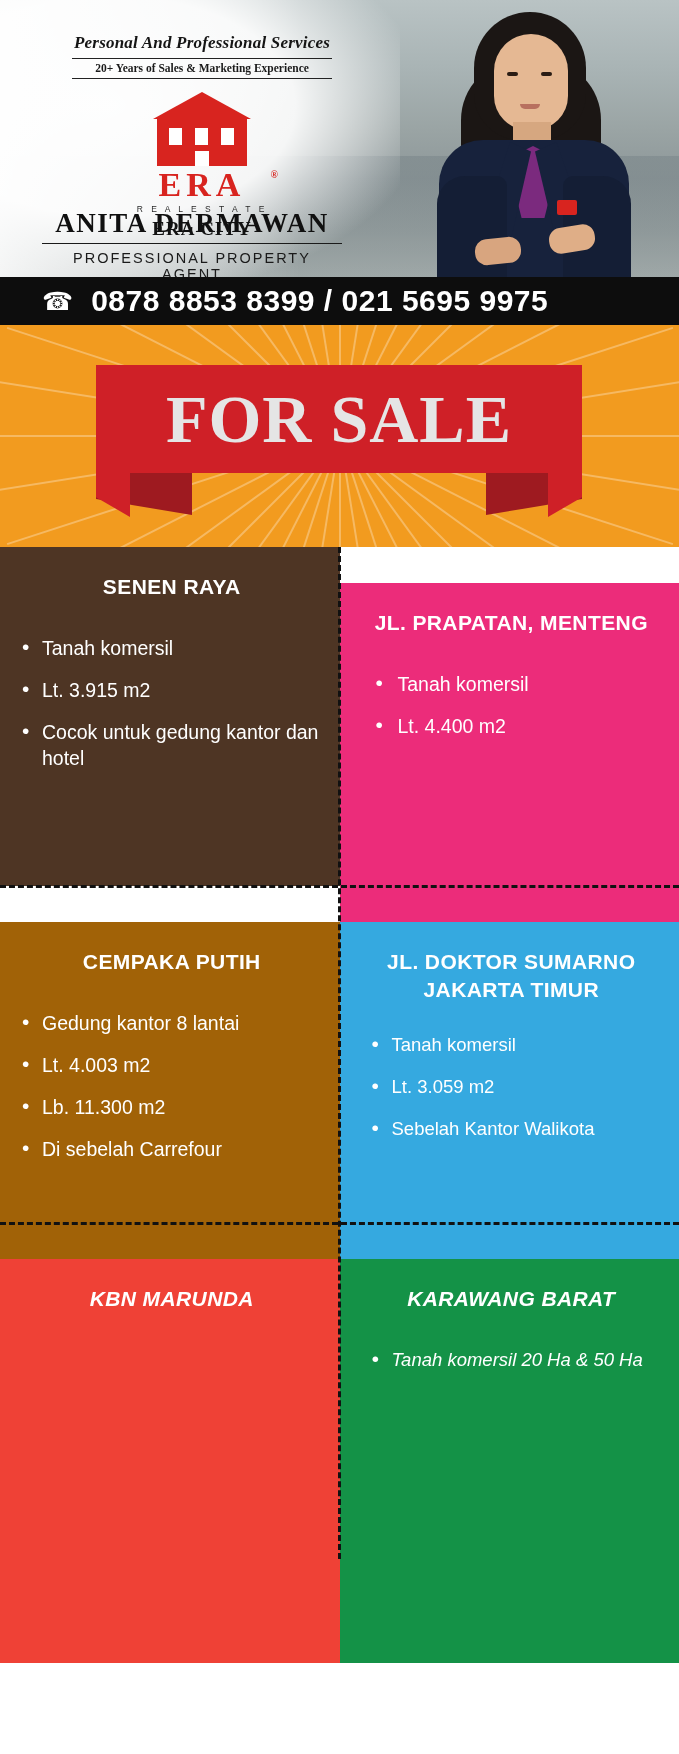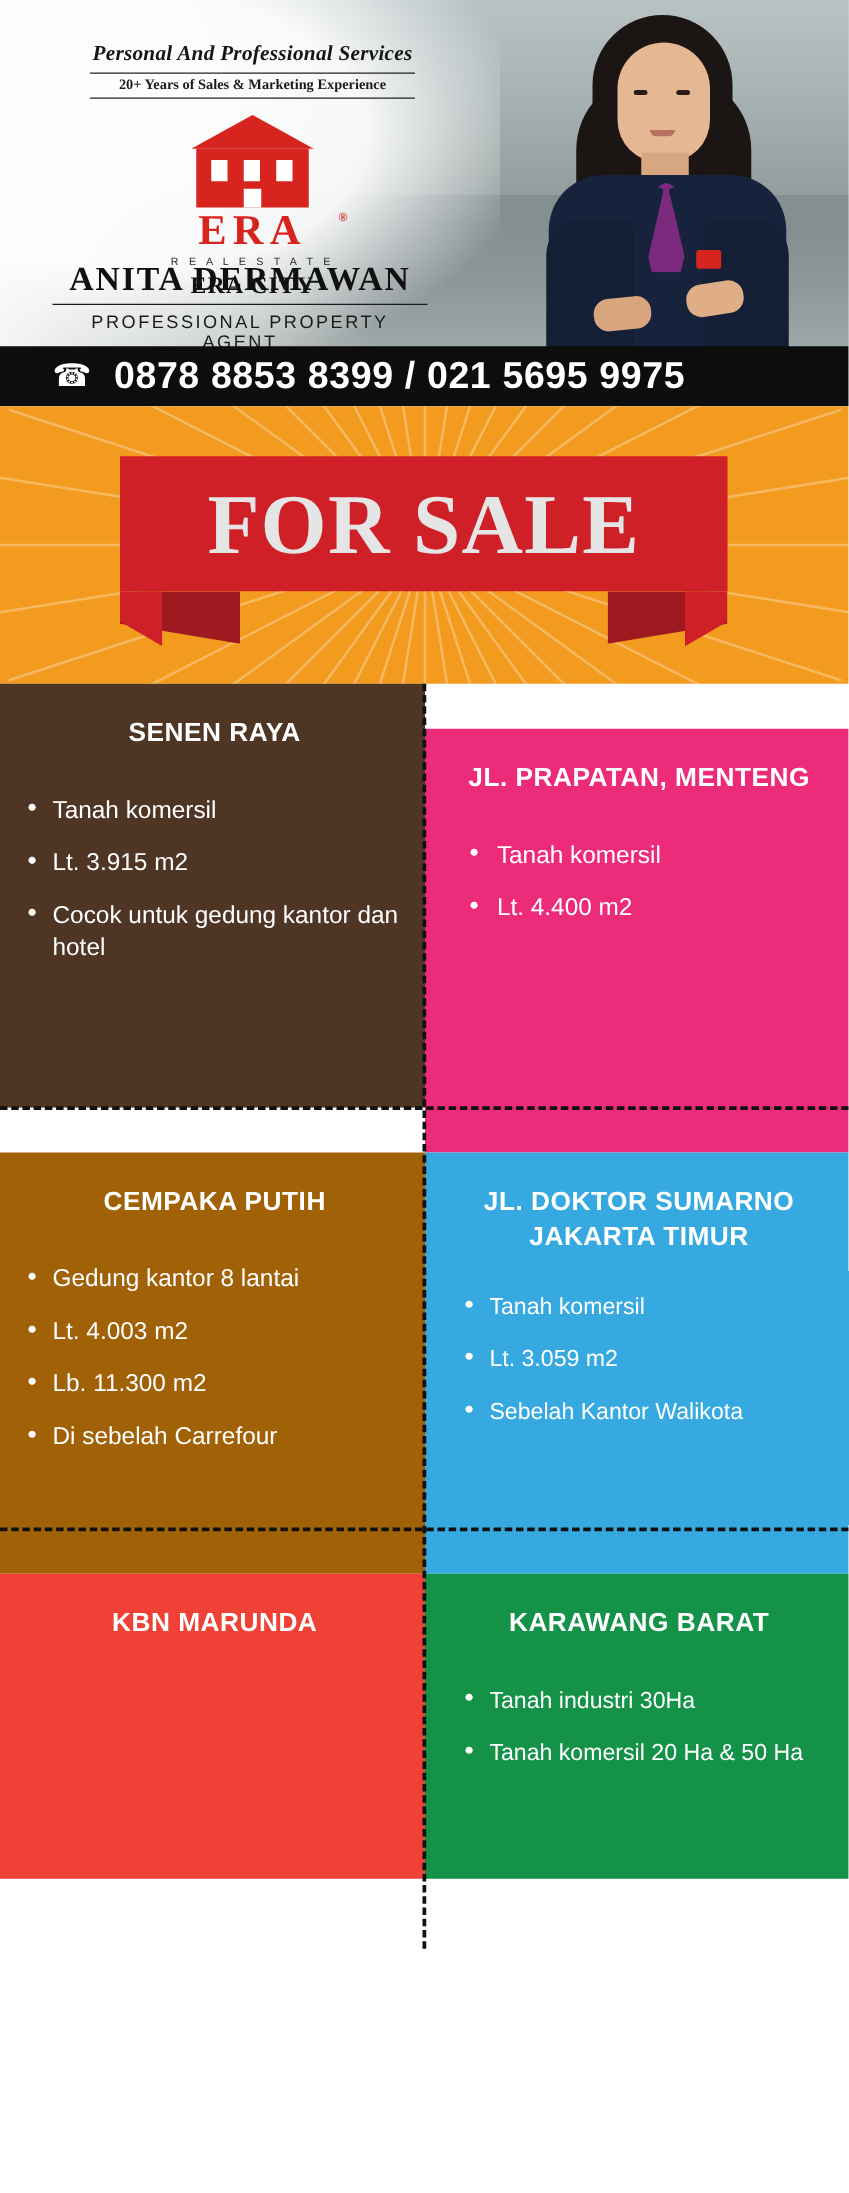--- a/index.html
+++ b/index.html
@@ -429,21 +429,21 @@
   }
   .cell.brown { background: #4e3524; }
   .cell.pink { background: #ec2c7a; }
   .cell.orange { background: #f29b1f; }
   .cell.blue { background: #35a9e0; }
   .cell.red { background: #ef4136; }
   .cell.green { background: #149247; }
 
   .cell.r1 { height: 339px; }
   .cell.r2 { height: 337px; }
-  .cell.r3 { height: 244px; }
+  .cell.r3 { height: 404px; font-style: italic; }
 
   .cell-title {
     text-align: center;
     color: #ffffff;
     font-family: "Liberation Sans", sans-serif;
     font-weight: bold;
     font-size: 21px;
     letter-spacing: .4px;
     line-height: 28px;
     margin: 0 0 34px 0;
@@ -630,21 +630,20 @@
       </ul>
     </div>
 
     <div class="cell red r3" style="background: rgb(239, 65, 54);">
       <div class="cell-title">KBN MARUNDA</div>
     </div>
 
     <div class="cell green r3" style="background: rgb(20, 146, 71);">
       <div class="cell-title">KARAWANG BARAT</div>
       <ul class="bullets small">
-        <li>Tanah industri 30Ha</li>
         <li>Tanah komersil 20 Ha &amp; 50 Ha</li>
       </ul>
     </div>
 
     <div class="dash-v" style="left:338px; top:0; height:1012px;"></div>
     <div class="dash-h" style="left:0; top:338px; width:679px;"></div>
     <div class="dash-h" style="left:0; top:675px; width:679px;"></div>
   </div>
 
   <div class="footer-gap"></div>

